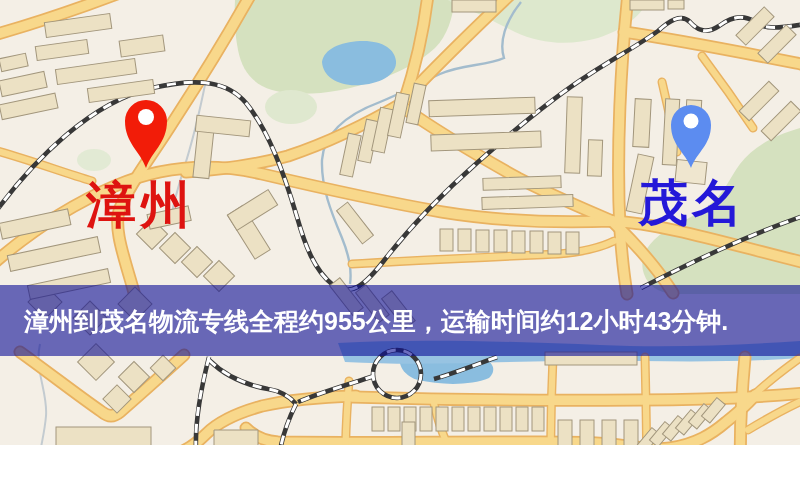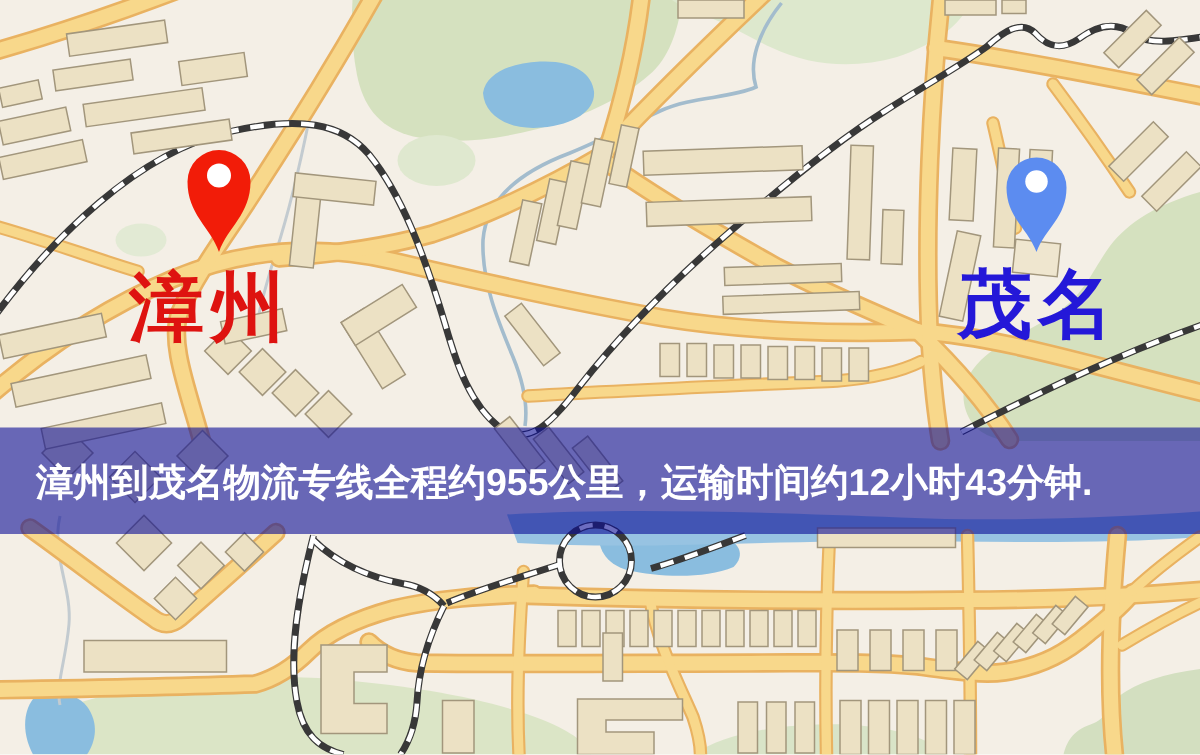--- a/index.html
+++ b/index.html
@@ -1,16 +1,16 @@
 <!DOCTYPE html>
 <html><head>
 <meta charset="utf-8">
 <style>
   html,body{margin:0;padding:0;background:#fff;}
-  .stage{position:relative;width:800px;height:503px;overflow:hidden;background:#f4efe6;
+  .stage{position:relative;width:800px;height:445px;overflow:hidden;background:#f4efe6;
          font-family:"Liberation Sans","DejaVu Sans",sans-serif;}
   svg{display:block}
   
   .road-casing use{stroke:#e9b261;fill:none;stroke-linecap:round;stroke-linejoin:round}
   .road-fill   use{stroke:#f8d88b;fill:none;stroke-linecap:round;stroke-linejoin:round}
   .road-casing .w-main{stroke-width:13}
   .road-casing .w-min{stroke-width:9}
   .road-fill   .w-main{stroke-width:9.5}
   .road-fill   .w-min{stroke-width:6.2}
   

